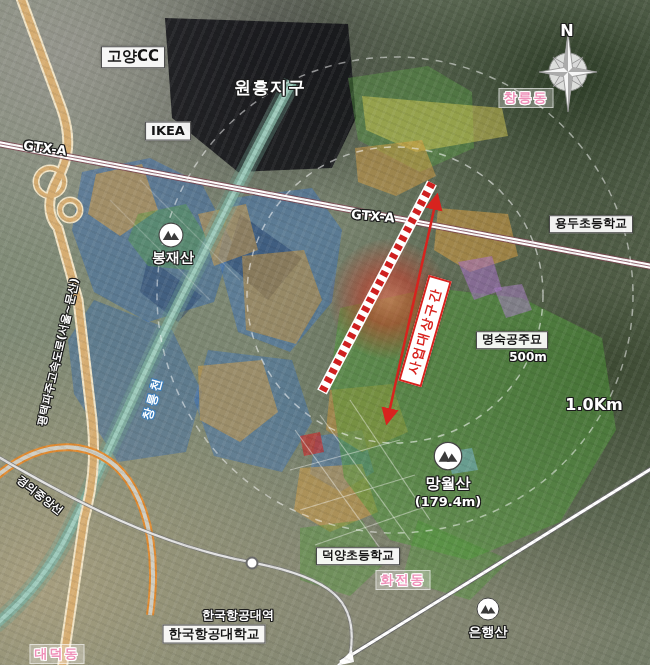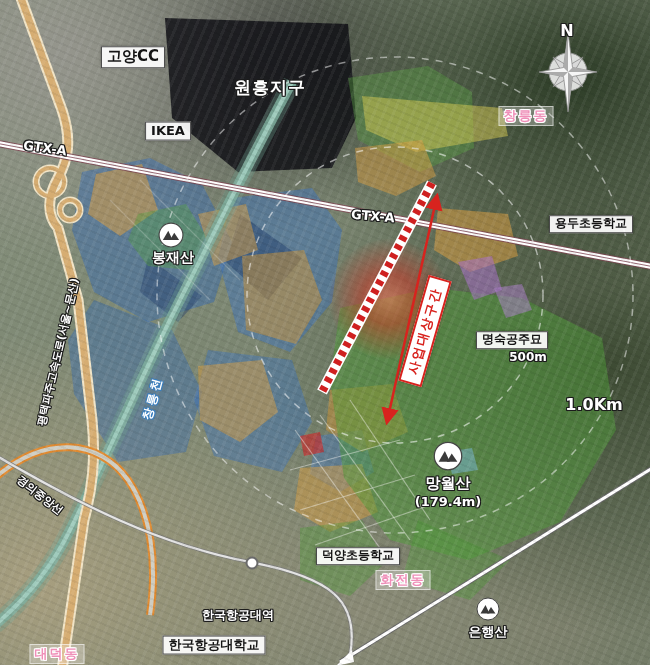--- a/index.html
+++ b/index.html
@@ -161,21 +161,21 @@
       <line x1="432" y1="183" x2="322" y2="392" stroke="#cf2020" stroke-width="8" stroke-dasharray="5 5"></line>
     </g>
     <line x1="437" y1="196" x2="387" y2="422" stroke="#d8231e" stroke-width="2.5" marker-start="url(#arrow)" marker-end="url(#arrow)"></line>
   </svg>
 
   <div class="texture"></div>
 
   <div class="lbl box" style="left:133px;top:57px;font-size:15px;">고양CC</div>
   <div class="lbl owhite big" style="left:270px;top:87px;">원흥지구</div>
   <div class="lbl box" style="left:168px;top:131px;font-size:13px;">IKEA</div>
-  <div class="lbl dong" style="left:526px;top:116px;">창릉동</div>
+  <div class="lbl dong" style="left:526px;top:98px;">창릉동</div>
 
   <div class="lbl owhite" style="left:567px;top:30px;font-size:16px;">N</div>
   <div class="compass">
     <svg width="70" height="92" viewBox="0 0 70 92">
       <circle cx="35" cy="46" r="19" fill="#efefef" opacity="0.9" stroke="#999" stroke-width="1"></circle>
       <polygon points="49.8,31.2 41,46 49.8,60.8 35,52 20.2,60.8 29,46 20.2,31.2 35,40" fill="#d9d9d9" stroke="#8a8a8a" stroke-width="0.8"></polygon>
       <polygon points="35,6 39.5,41.5 64,46 39.5,50.5 35,86 30.5,50.5 6,46 30.5,41.5" fill="#f6f6f6" stroke="#8a8a8a" stroke-width="0.8"></polygon>
       <polygon points="35,6 35,46 30.5,41.5" fill="#ababab"></polygon>
       <polygon points="64,46 35,46 39.5,41.5" fill="#ababab"></polygon>
       <polygon points="35,86 35,46 39.5,50.5" fill="#ababab"></polygon>
@@ -210,21 +210,21 @@
       </svg>
   </div>
   <div class="lbl owhite" style="left:448px;top:483px;font-size:15px;">망월산</div>
   <div class="lbl owhite" style="left:448px;top:501px;font-size:13px;">(179.4m)</div>
 
   <div class="lbl box" style="left:358px;top:556px;">덕양초등학교</div>
   <div class="lbl dong" style="left:403px;top:580px;">화전동</div>
 
   <div class="station-dot"></div>
   <div class="lbl owhite" style="left:238px;top:615px;font-size:12px;">한국항공대역</div>
-  <div class="lbl box" style="left:214px;top:634px;font-size:13px;margin-top:11px;">한국항공대학교</div>
+  <div class="lbl box" style="left:214px;top:634px;font-size:13px;">한국항공대학교</div>
 
   <div class="mt" style="left:488px;top:611px;">
     <svg width="24" height="24" viewBox="0 0 24 24">
         <circle cx="12" cy="12" r="11" fill="#fff" stroke="#444"></circle>
         <polygon points="4.5,16.5 9.5,8 13.5,16.5" fill="#3a3a3a"></polygon>
         <polygon points="11,16.5 15,10 19.5,16.5" fill="#3a3a3a"></polygon>
       </svg>
   </div>
   <div class="lbl owhite" style="left:488px;top:632px;font-size:13px;">은행산</div>
 

